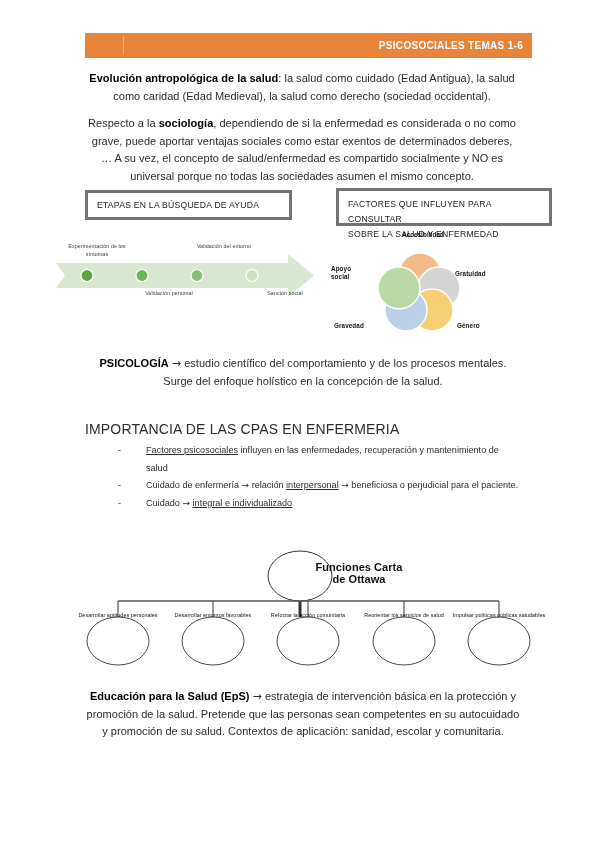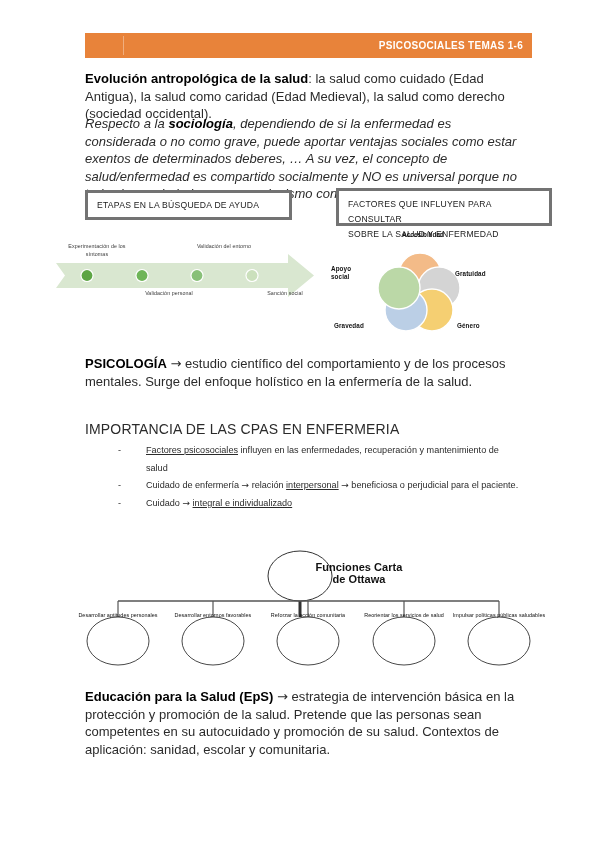--- a/index.html
+++ b/index.html
@@ -51,30 +51,31 @@
     font-size: 10px;
     font-weight: bold;
     color: #ffffff;
     letter-spacing: 0.3px;
     white-space: nowrap;
   }
 
   
   .para {
     position: absolute;
-    font-size: 13px;
+    font-size: 11px;
     line-height: 17.6px;
     color: #2b2b2b;
     letter-spacing: 0.02px;
+    text-align: center;
   }
   .para b { color: #000; font-weight: bold; }
   .arrow-g { font-family: "DejaVu Sans", sans-serif; }
 
   #para-evolucion { left: 85px; top: 70px; width: 434px; }
-  #para-sociologia { left: 85px; top: 115px; width: 434px; font-style: italic; }
+  #para-sociologia { left: 85px; top: 115px; width: 434px; }
   #para-psicologia { left: 85px; top: 355px; width: 436px; }
   #para-eps { left: 85px; top: 688px; width: 436px; }
 
   
   .titlebox {
     position: absolute;
     border: 3px solid #737373;
     box-sizing: border-box;
     font-size: 8.6px;
     line-height: 15px;
@@ -265,21 +266,21 @@
         <circle cx="79" cy="58" r="21" fill="#A9CE8F" stroke="#ffffff" stroke-width="1.4"></circle>
       </g>
     </svg>
     <div class="venn-label" id="venn-accesibilidad">Accesibilidad</div>
     <div class="venn-label" id="venn-gratuidad">Gratuidad</div>
     <div class="venn-label" id="venn-genero">Género</div>
     <div class="venn-label" id="venn-gravedad">Gravedad</div>
     <div class="venn-label" id="venn-apoyo">Apoyo social</div>
   </div>
 
-  <div class="para" id="para-psicologia"><b>PSICOLOGÍA</b> <span class="arrow-g">→</span> <span>estudio científico del comportamiento y de los procesos mentales. Surge del enfoque holístico en la enfermería de la salud.</span></div>
+  <div class="para" id="para-psicologia"><b>PSICOLOGÍA</b> <span class="arrow-g">→</span> <span>estudio científico del comportamiento y de los procesos mentales. Surge del enfoque holístico en la concepción de la salud.</span></div>
 
   <div id="heading-importancia">IMPORTANCIA DE LAS CPAS EN ENFERMERIA</div>
 
   <div id="list-cpas">
     <div class="li">
       <span class="dash">-</span><span class="u">Factores psicosociales</span><span> influyen en las enfermedades, recuperación y mantenimiento de salud</span>
     </div>
     <div class="li">
       <span class="dash">-</span><span>Cuidado de enfermería </span><span class="arrow-g">→</span><span> relación </span><span class="u">interpersonal</span> <span class="arrow-g">→</span><span> beneficiosa o perjudicial para el paciente.</span>
     </div>

